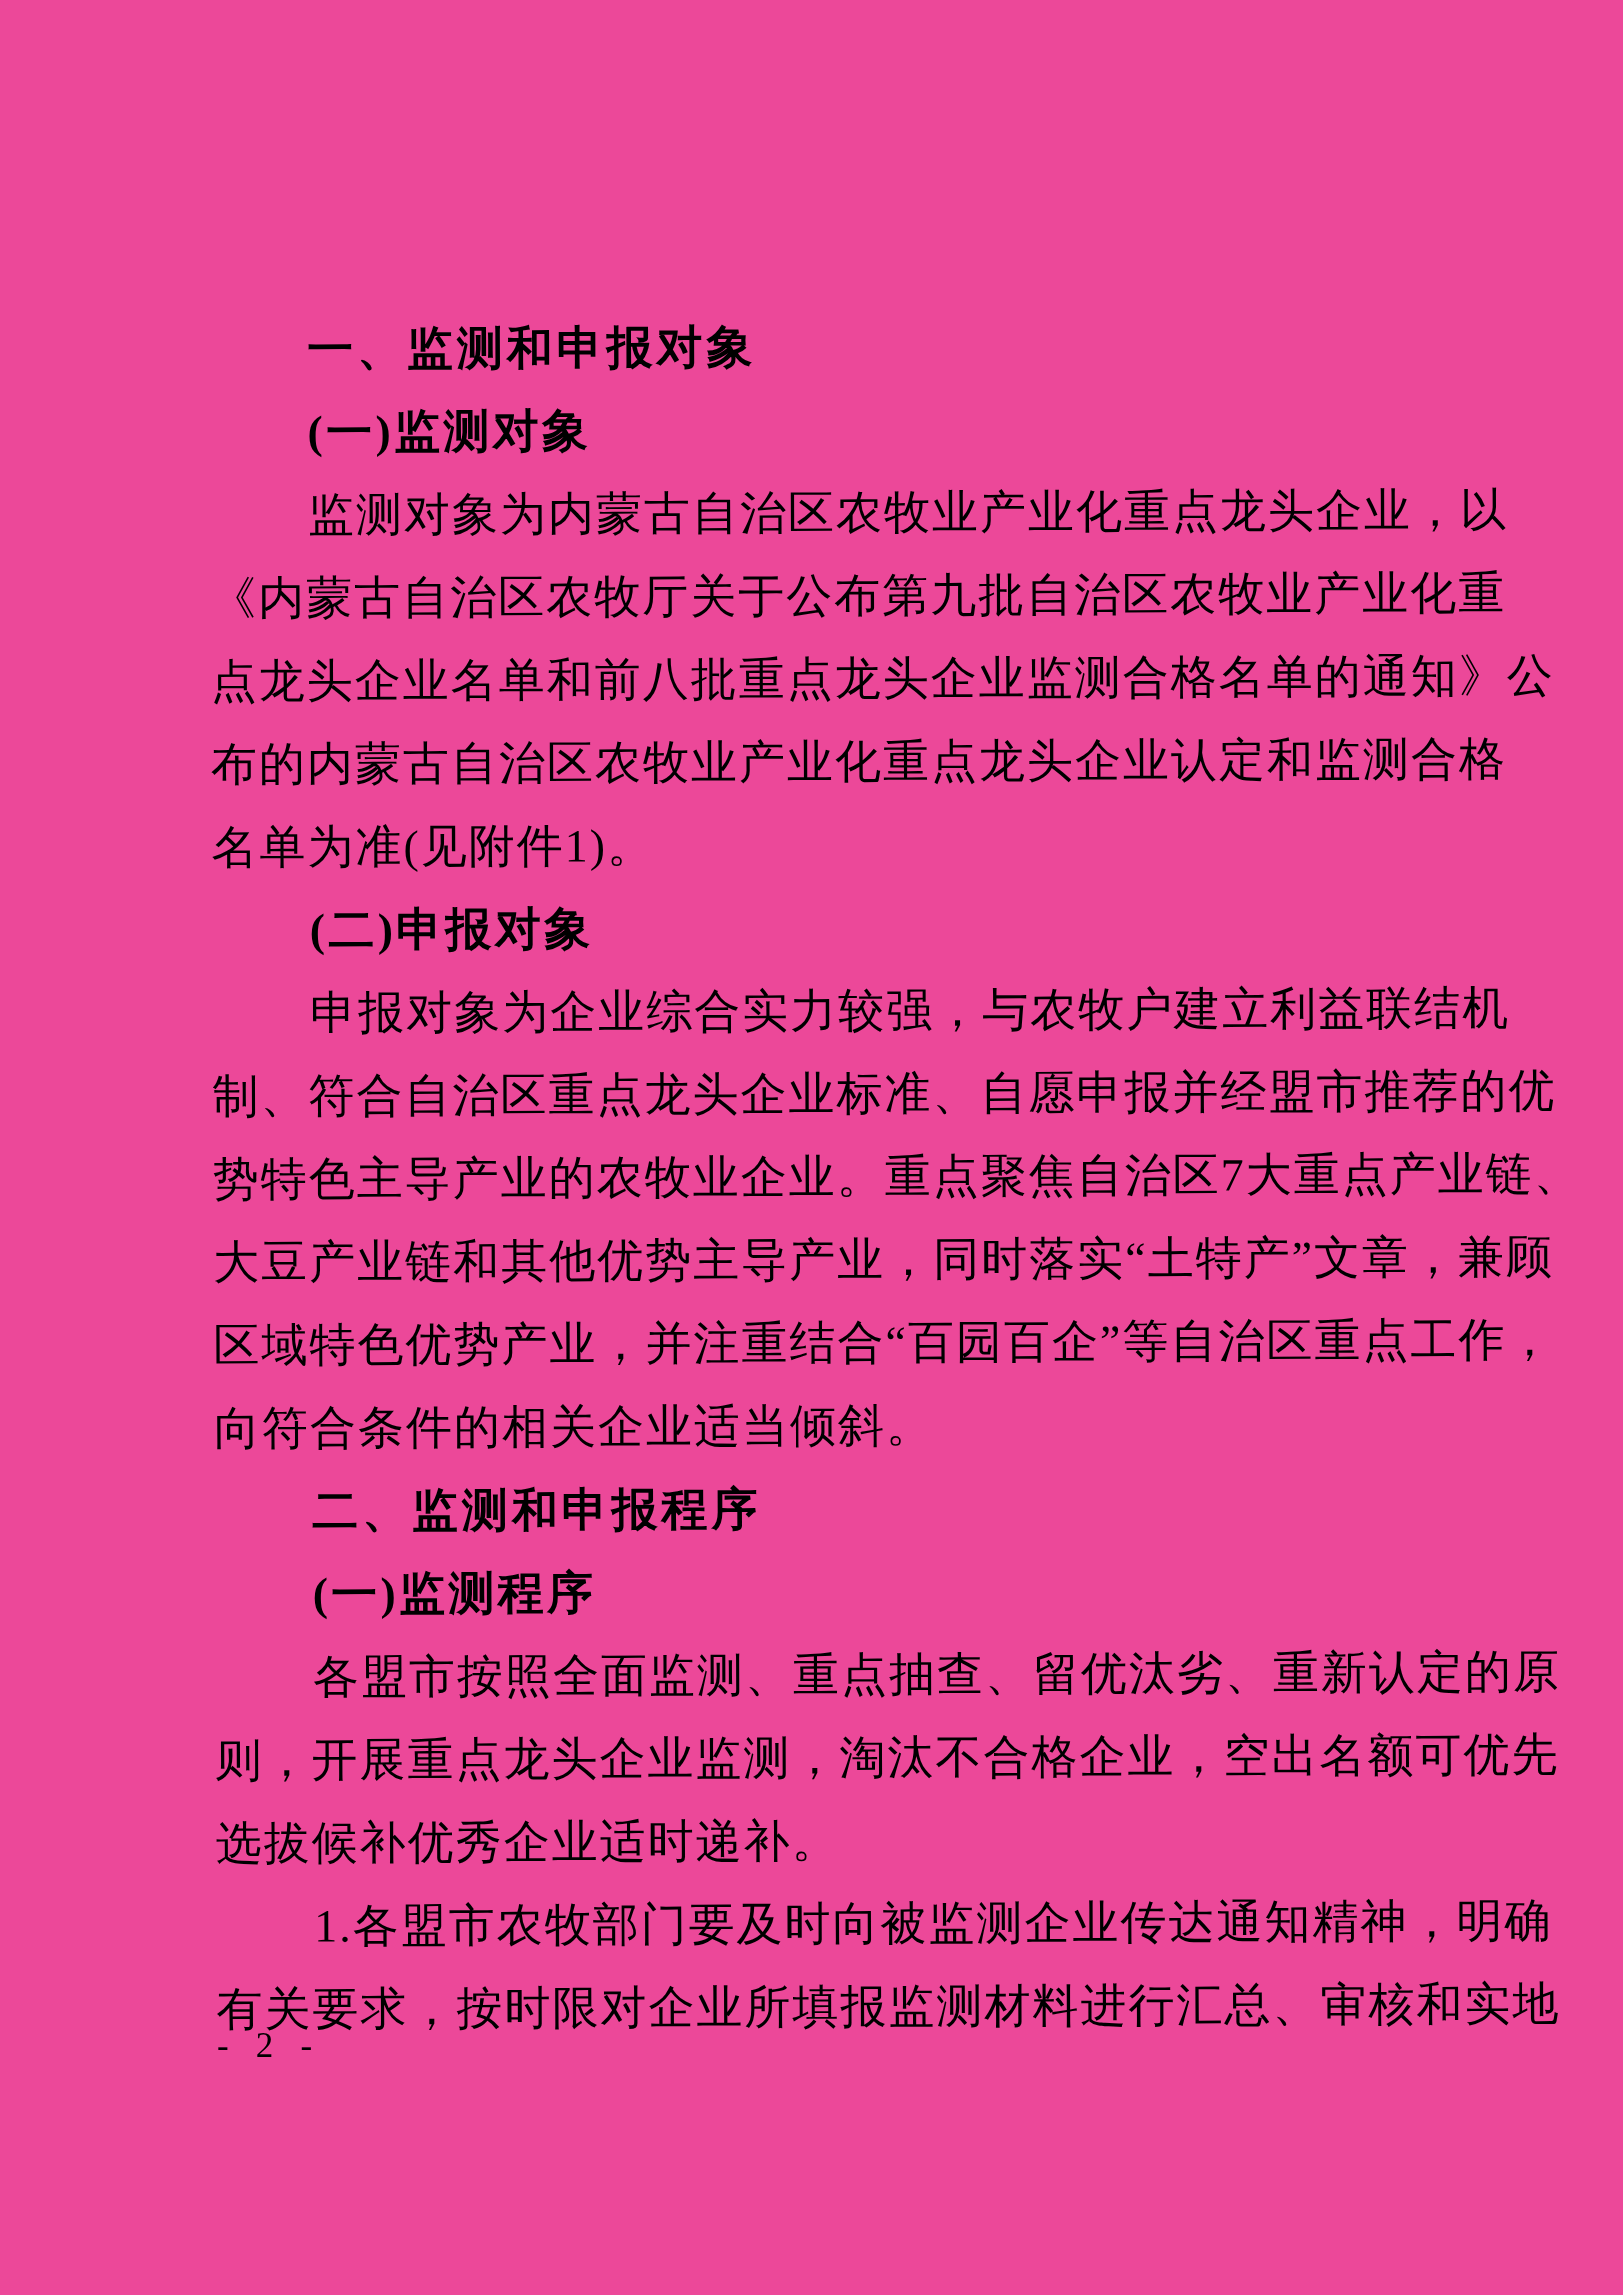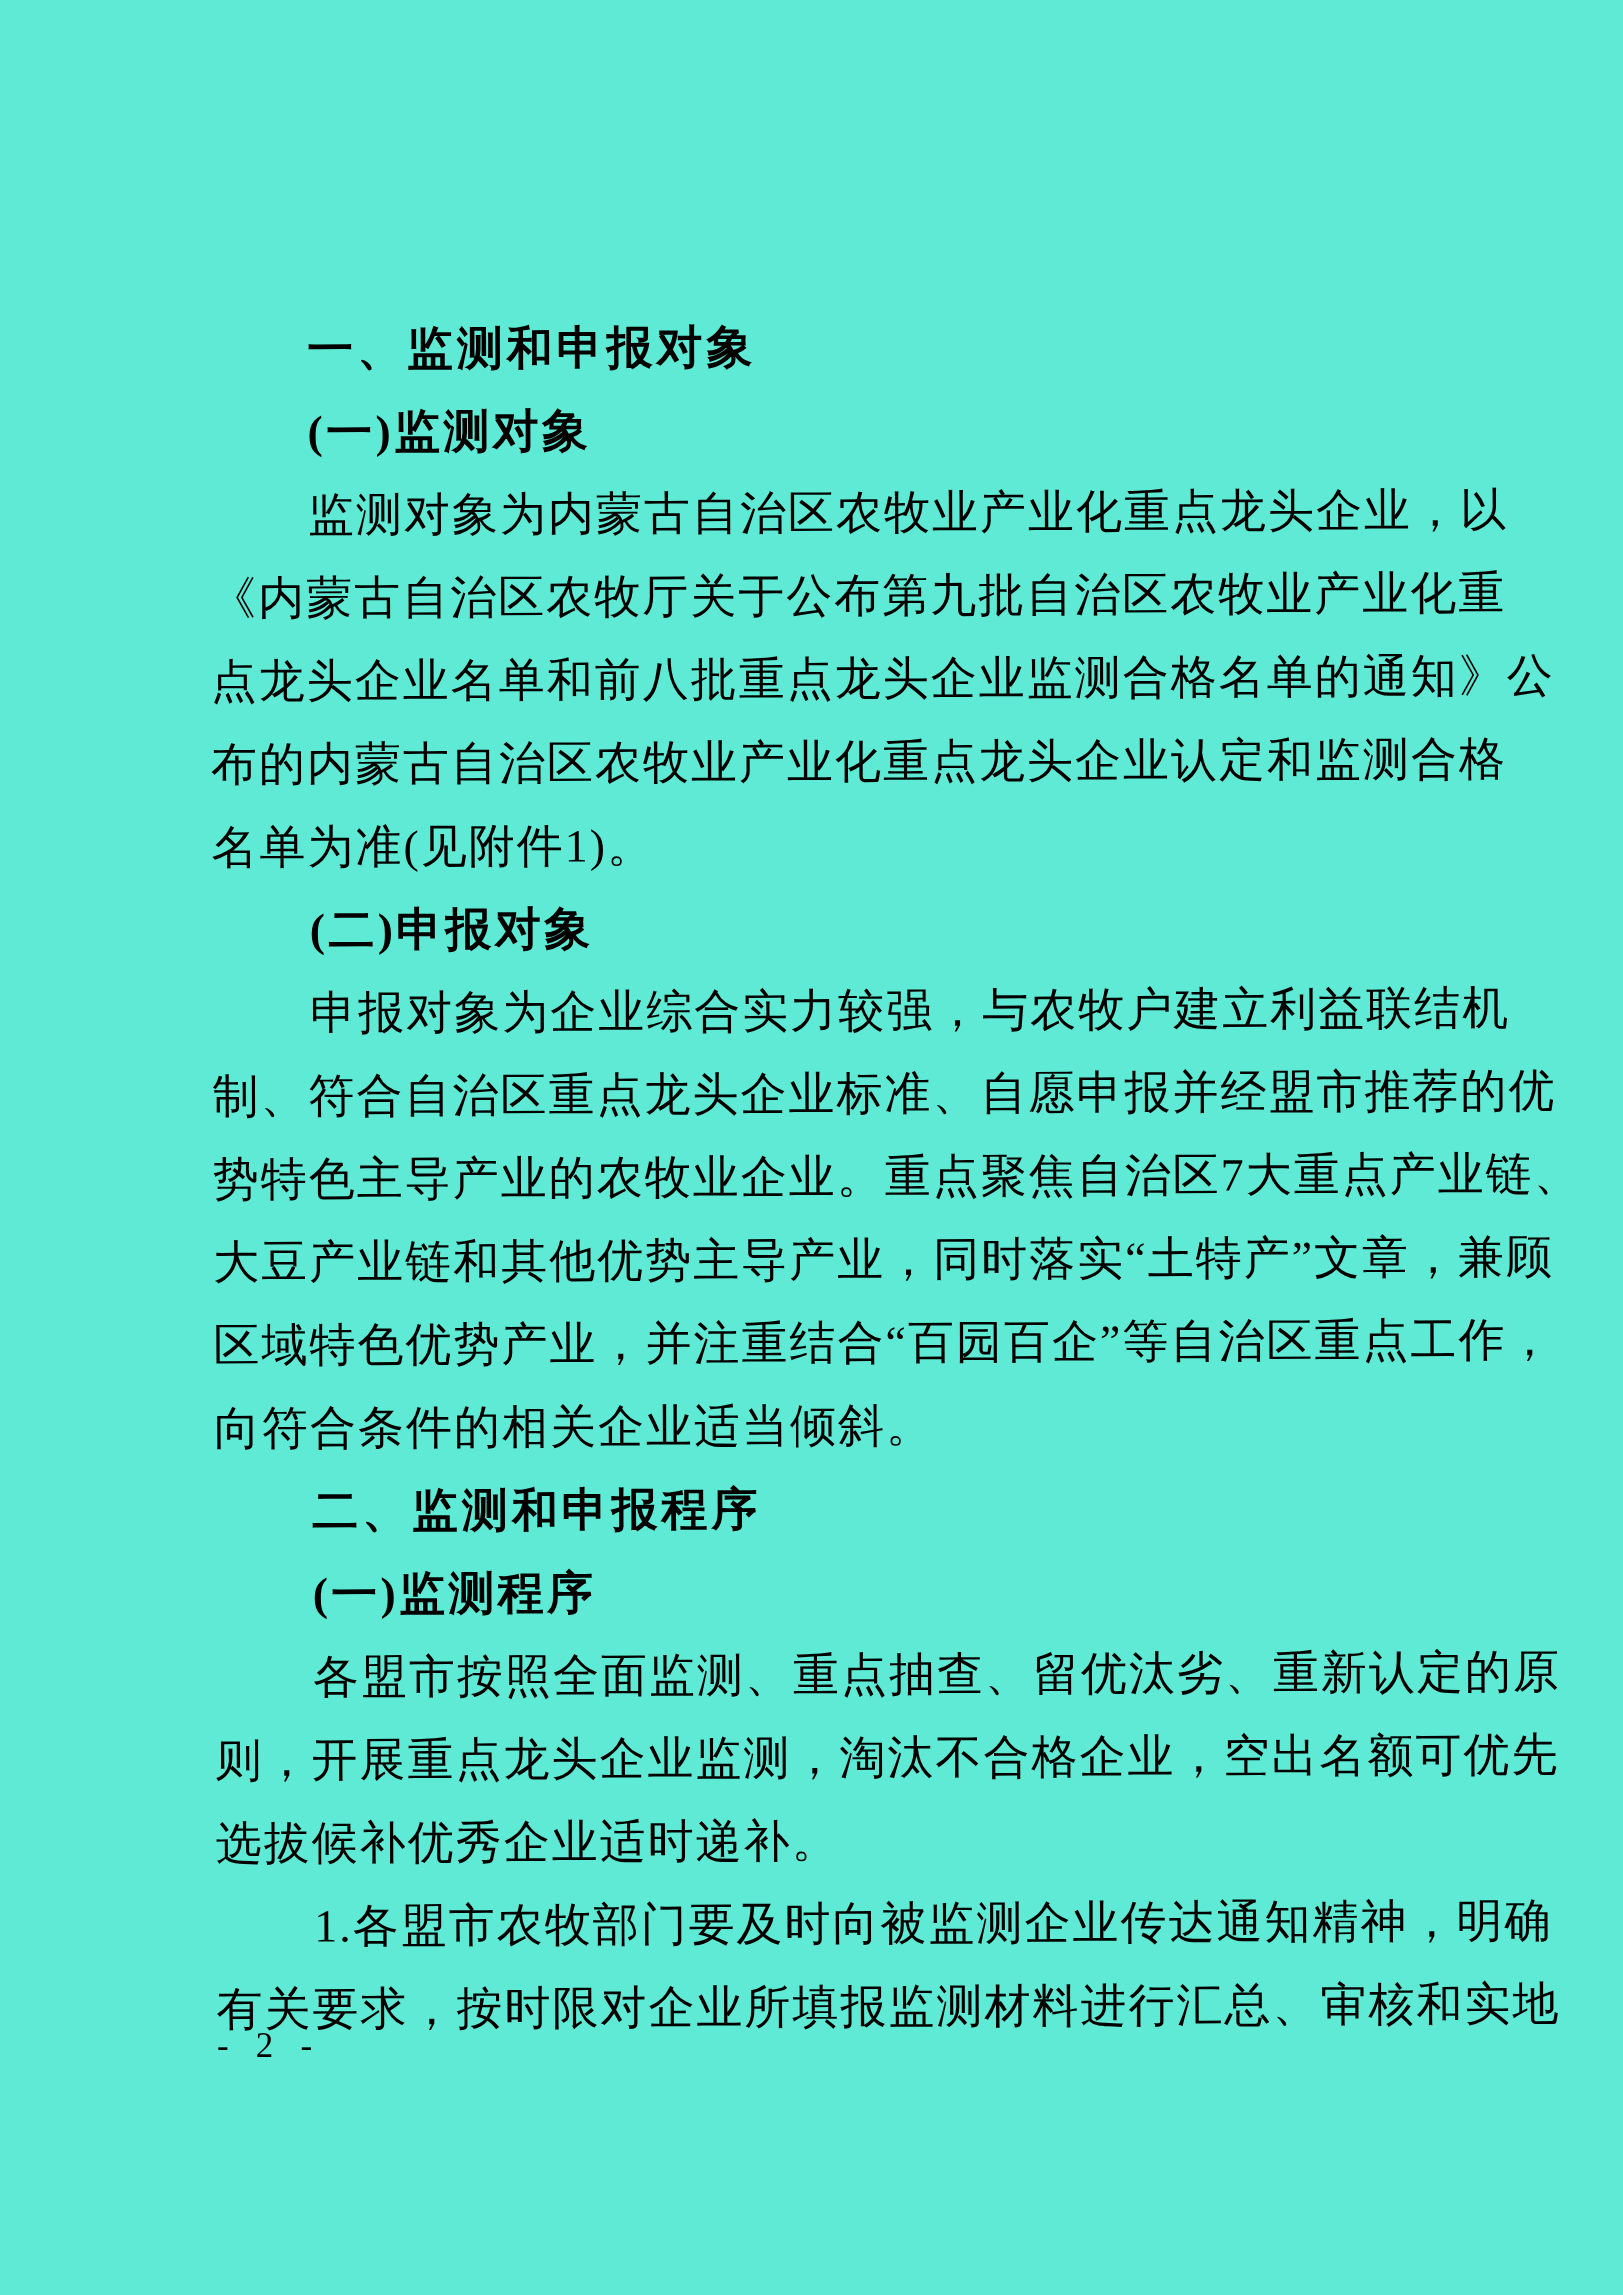--- a/index.html
+++ b/index.html
@@ -4,21 +4,21 @@
 <style>
   html, body {
     margin: 0;
     padding: 0;
     background: #ffffff;
   }
   .page {
     position: relative;
     width: 1623px;
     height: 2295px;
-    background: #5eead4;
+    background: #ec4899;
     overflow: hidden;
     font-family: "Liberation Serif", serif;
     color: #000000;
   }
   .content {
     position: absolute;
     left: 209px;
     top: 308px;
     width: 1335px;
     transform: rotate(-0.25deg);

